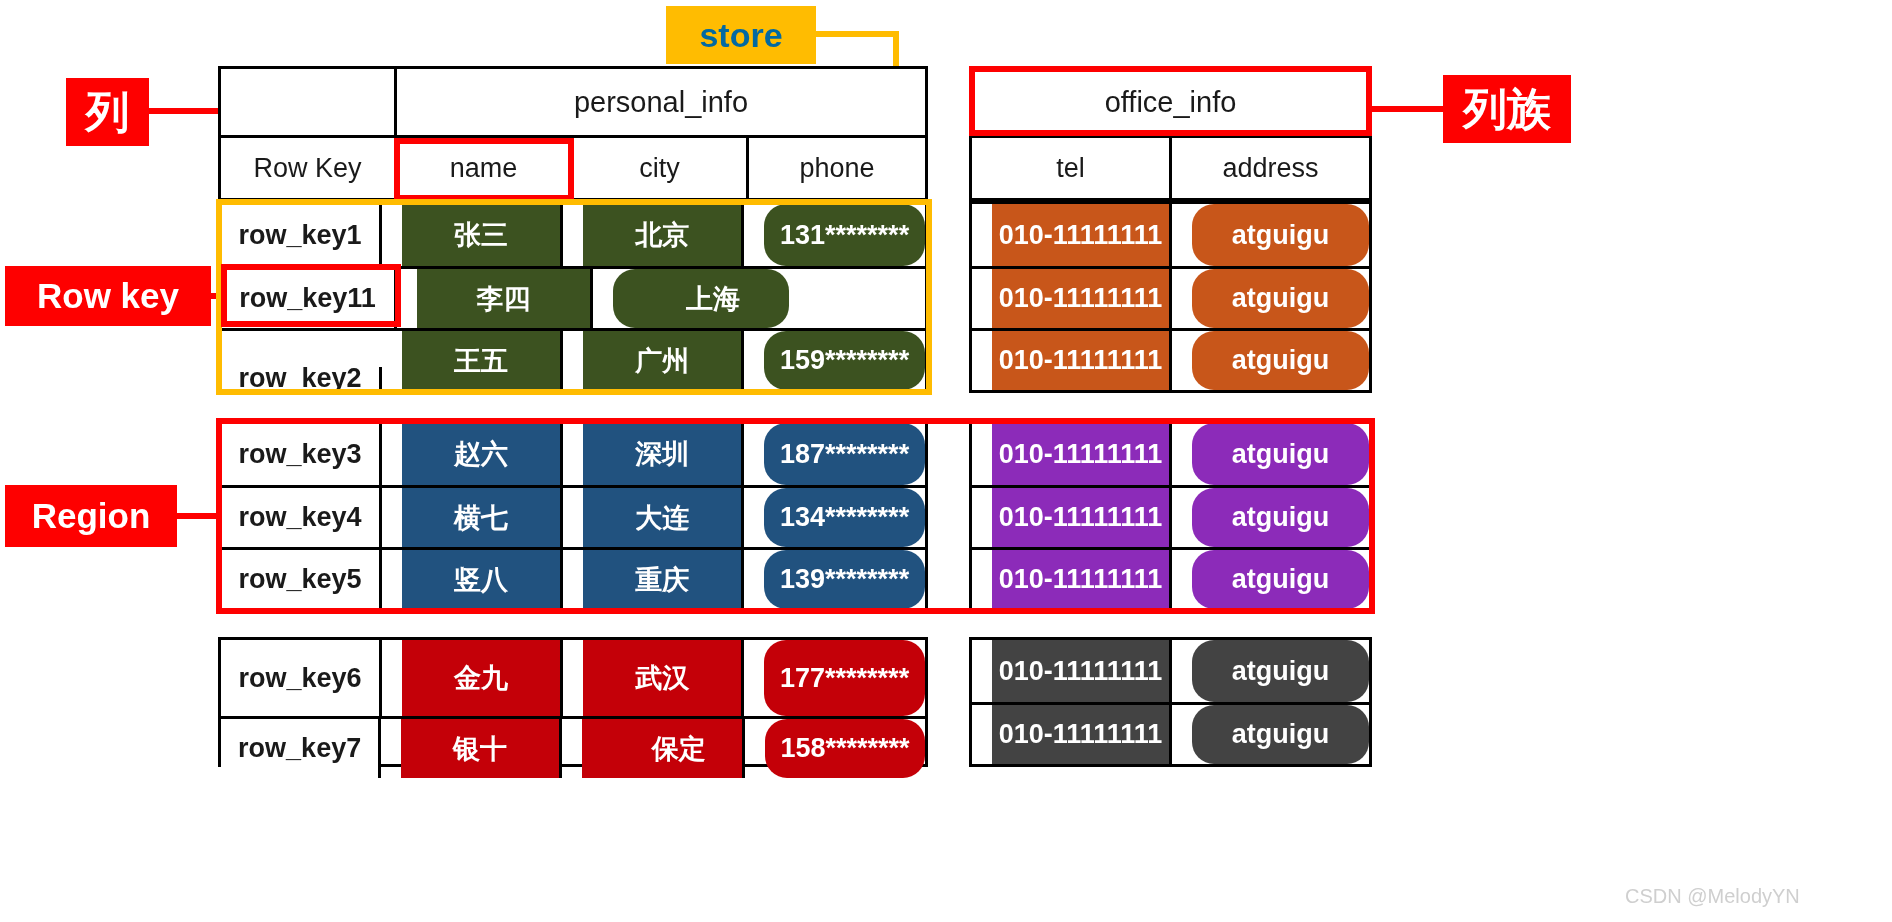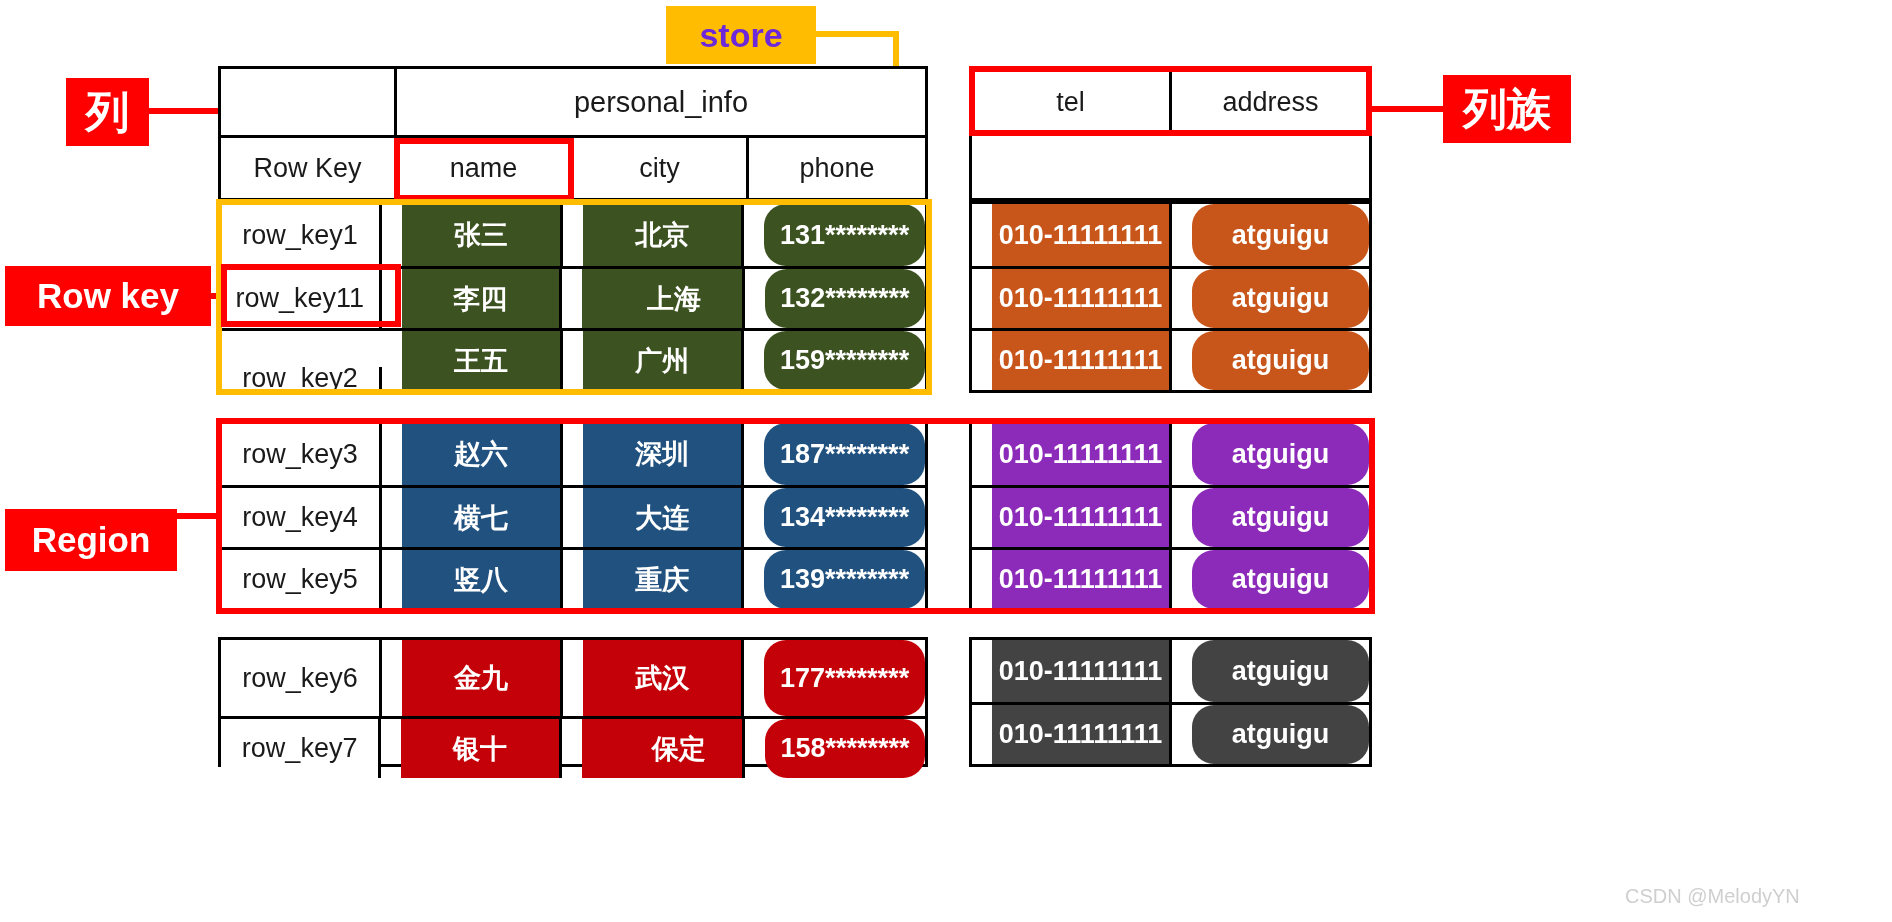--- a/index.html
+++ b/index.html
@@ -22,21 +22,21 @@
     white-space: nowrap;
   }
   .tag-cn { font-family: "DejaVu Sans", sans-serif; }
 
   .lead { position: absolute; background: #fe0000; }
 
   
   .store-tag {
     position: absolute;
     background: #ffbc01;
-    color: #6d28d9;
+    color: #0369a1;
     font-weight: bold;
     display: flex; align-items: center; justify-content: center;
   }
   .lead-orange { position: absolute; background: #ffbc01; }
 
   
   .tblock { position: absolute; border: 3px solid #000; background:#fff; }
   .hrow { display: flex; }
   .cell {
     border-right: 3px solid #000;
@@ -44,21 +44,21 @@
     text-align: center;
     font-size: 27px;
     color: #1a1a1a;
     overflow: hidden;
   }
   .cell:last-child { border-right: none; border-radius: 22px; }
   .rowline { display: flex; border-top: 3px solid #000; }
   .rowline.first { border-top: none; }
 
   .val { font-weight: bold; color:#ffffff; font-size: 27px; margin-left: 20px; }
-  .rk { background:#ffffff; color:#1a1a1a; font-weight:normal; font-size:27px; }
+  .rk { background:#ffffff; color:#1a1a1a; font-weight:bold; font-size:27px; }
 
   
   .c-green  { background:#3c5220; }
   .c-orange { background:#c8561a; }
   .c-blue   { background:#21527f; }
   .c-purple { background:#8c2bb9; }
   .c-red    { background:#c40008; }
   .c-gray   { background:#434343; }
 
   
@@ -95,21 +95,21 @@
   <div class="tag tag-cn" style="left:1443px; top:75px; width:128px; height:68px; font-size:44px;">
     <span>列族</span>
   </div>
   <div class="lead" style="left:1372px; top:106px; width:74px; height:6px;"></div>
 
   <div class="tag" style="left:5px; top:266px; width:206px; height:60px; font-size:35px;">
     <span>Row key</span>
   </div>
   <div class="lead" style="left:211px; top:293px; width:16px; height:6px;"></div>
 
-  <div class="tag" style="left:5px; top:485px; width:172px; height:62px; font-size:35px;margin-top:24px;">
+  <div class="tag" style="left:5px; top:485px; width:172px; height:62px; font-size:35px;">
     <span>Region</span>
   </div>
   <div class="lead" style="left:177px; top:513px; width:45px; height:6px;"></div>
 
   <div class="tblock" style="left:218px; top:66px; width:710px; height:135px;">
     <div class="hrow" style="height:66px;">
       <div class="cell" style="width:176px; height:100%;"></div>
       <div class="cell" style="width:528px; height:100%; font-size:29px; border-right:none;">
         <span>personal_info</span>
       </div>
@@ -124,20 +124,25 @@
       <div class="cell" style="width:176px; height:100%;">
         <span>city</span>
       </div>
       <div class="cell" style="width:176px; height:100%; border-right:none;">
         <span>phone</span>
       </div>
     </div>
   </div>
 
   <div class="tblock" style="left:969px; top:66px; width:403px; height:135px;">
+    <div class="hrow" style="height:66px;">
+      <div class="cell" style="width:100%; height:100%; font-size:29px; border-right:none;">
+        <span>office_info</span>
+      </div>
+    </div>
     <div class="hrow" style="height:63px; border-top:3px solid #000;">
       <div class="cell" style="width:200px; height:100%;">
         <span>tel</span>
       </div>
       <div class="cell" style="width:197px; height:100%; border-right:none;">
         <span>address</span>
       </div>
     </div>
   </div>
 
@@ -163,23 +168,20 @@
     <div class="rowline" style="height:62px;">
       <div class="cell rk" style="width:176px;">
         <span>row_key11</span>
         </div>
       <div class="cell val c-green" style="width:176px;">
         <span>李四</span>
         </div>
       <div class="cell val c-green" style="width:176px;padding-left:24px;">
         <span>上海</span>
         </div>
-      <div class="cell val c-green" style="width:176px; border-right:none;">
-        <span>132********</span>
-        </div>
     </div>
     <div class="rowline" style="height:62px;">
       <div class="cell rk" style="width:176px;margin-top:36px;">
         <span>row_key2</span>
         </div>
       <div class="cell val c-green" style="width:176px;">
         <span>王五</span>
         </div>
       <div class="cell val c-green" style="width:176px;">
         <span>广州</span>

